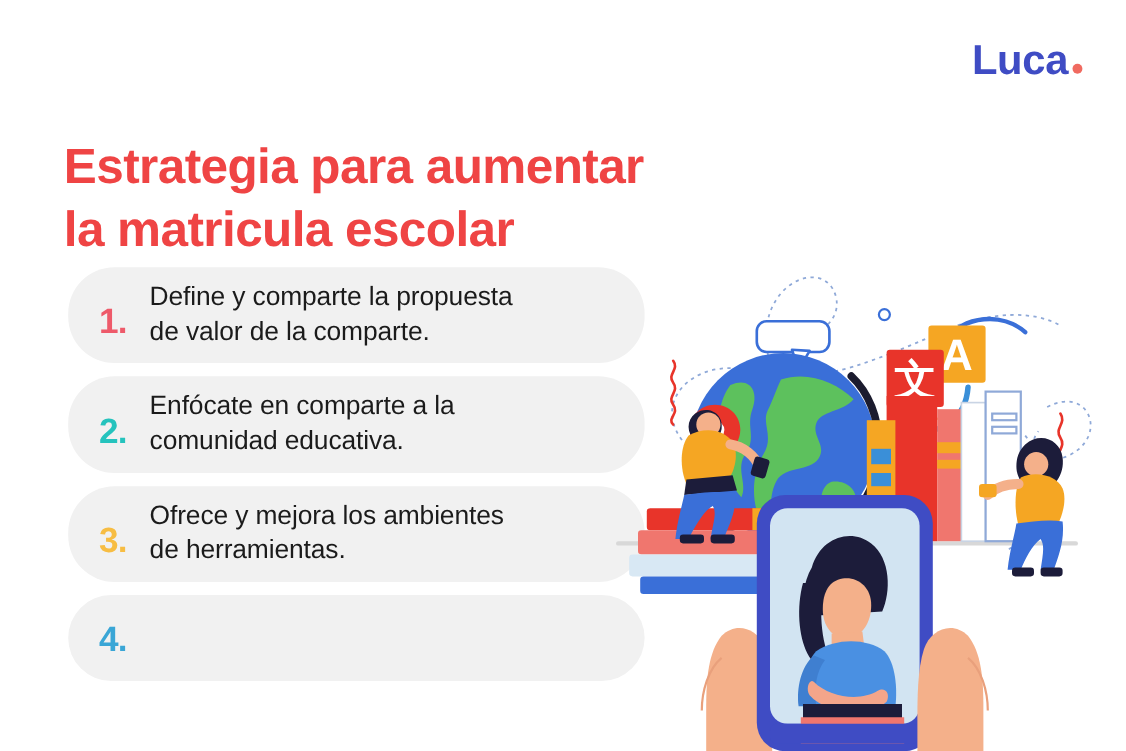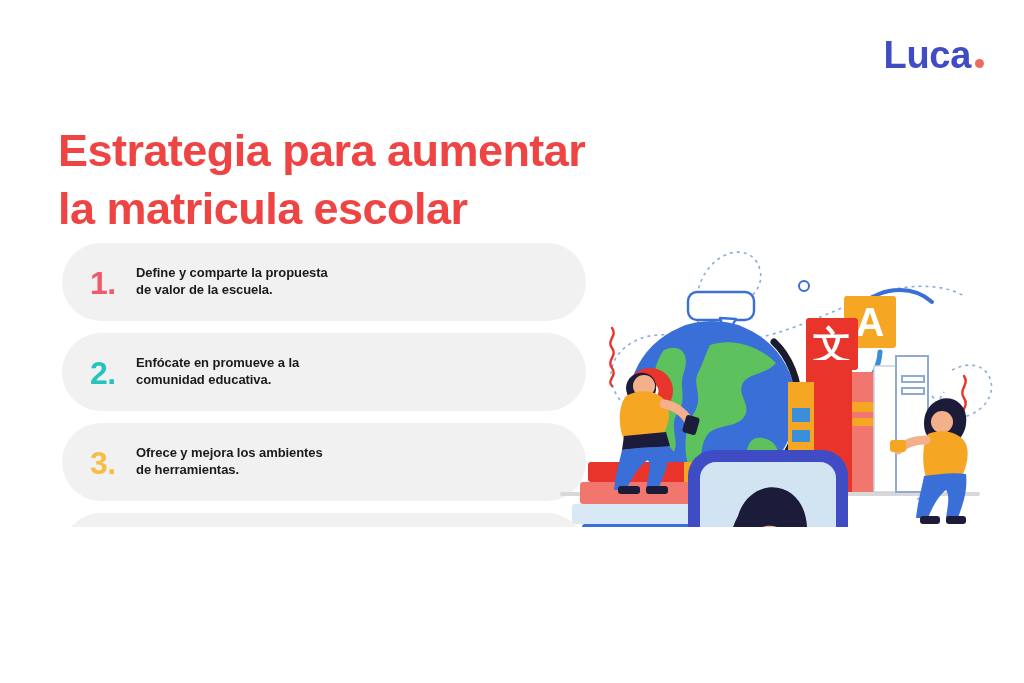--- a/index.html
+++ b/index.html
@@ -6,21 +6,21 @@
     margin: 0;
     padding: 0;
     background: #ffffff;
   }
   body {
     font-family: "Liberation Sans", sans-serif;
   }
   #poster {
     position: relative;
     width: 1024px;
-    height: 527px;
+    height: 683px;
     background: #ffffff;
     overflow: hidden;
   }
 
   
   .logo {
     position: absolute;
     top: 36px;
     right: 40px;
     display: flex;
@@ -78,22 +78,22 @@
     font-size: 32px;
     font-weight: 700;
     line-height: 1;
     flex: 0 0 auto;
     width: 46px;
     align-self: flex-end;
     margin-bottom: 9px;
     letter-spacing: -0.02em;
   }
   .card-text {
-    font-size: 13px;
-    font-weight: 700;
+    font-size: 24px;
+    font-weight: 400;
     line-height: 1.32;
     color: #1b1b1b;
     letter-spacing: -0.005em;
   }
   .card-text span { display: block; }
 
   
   .illo {
     position: absolute;
     left: 560px;
@@ -117,28 +117,28 @@
     <span class="title-line">Estrategia para aumentar</span>
     <span class="title-line">la matricula escolar</span>
   </h1>
 
   <div class="cards">
 
     <div class="card" style="background: rgb(241, 241, 241);">
       <div class="card-num" style="color: rgb(238, 90, 106);">1.</div>
       <div class="card-text" style="color: rgb(27, 27, 27);">
         <span>Define y comparte la propuesta</span>
-        <span>de valor de la escuela.</span>
+        <span>de valor de la comparte.</span>
       </div>
     </div>
 
     <div class="card" style="background: rgb(241, 241, 241);">
       <div class="card-num" style="color: rgb(37, 195, 189);">2.</div>
       <div class="card-text" style="color: rgb(27, 27, 27);">
-        <span>Enfócate en promueve a la</span>
+        <span>Enfócate en comparte a la</span>
         <span>comunidad educativa.</span>
       </div>
     </div>
 
     <div class="card" style="background: rgb(241, 241, 241);">
       <div class="card-num" style="color: rgb(247, 189, 67);">3.</div>
       <div class="card-text" style="color: rgb(27, 27, 27);">
         <span>Ofrece y mejora los ambientes</span>
         <span>de herramientas.</span>
       </div>

